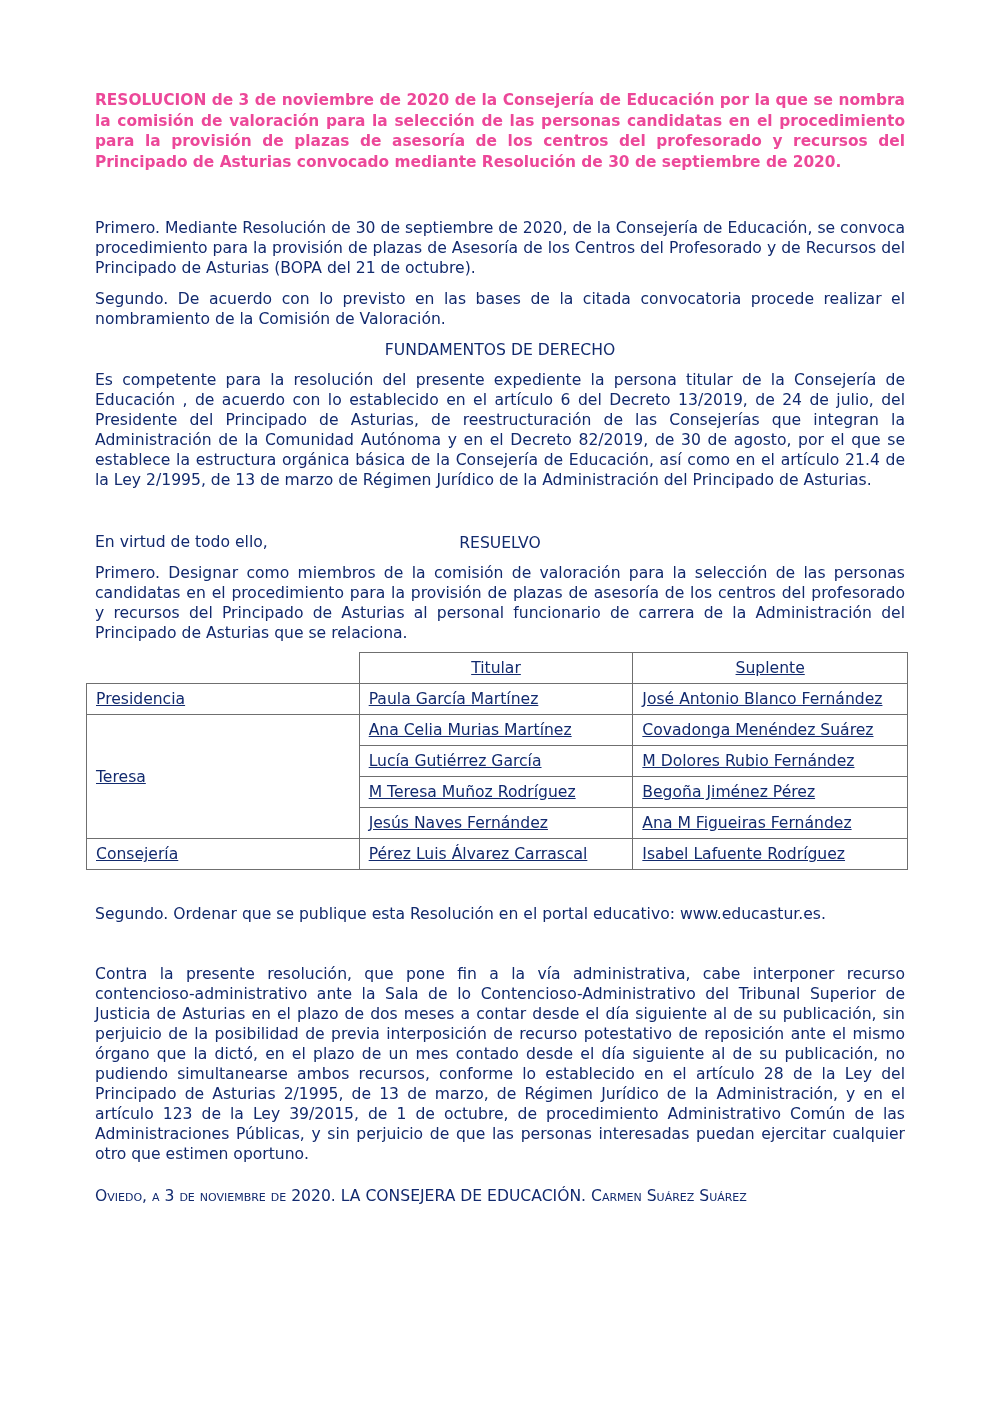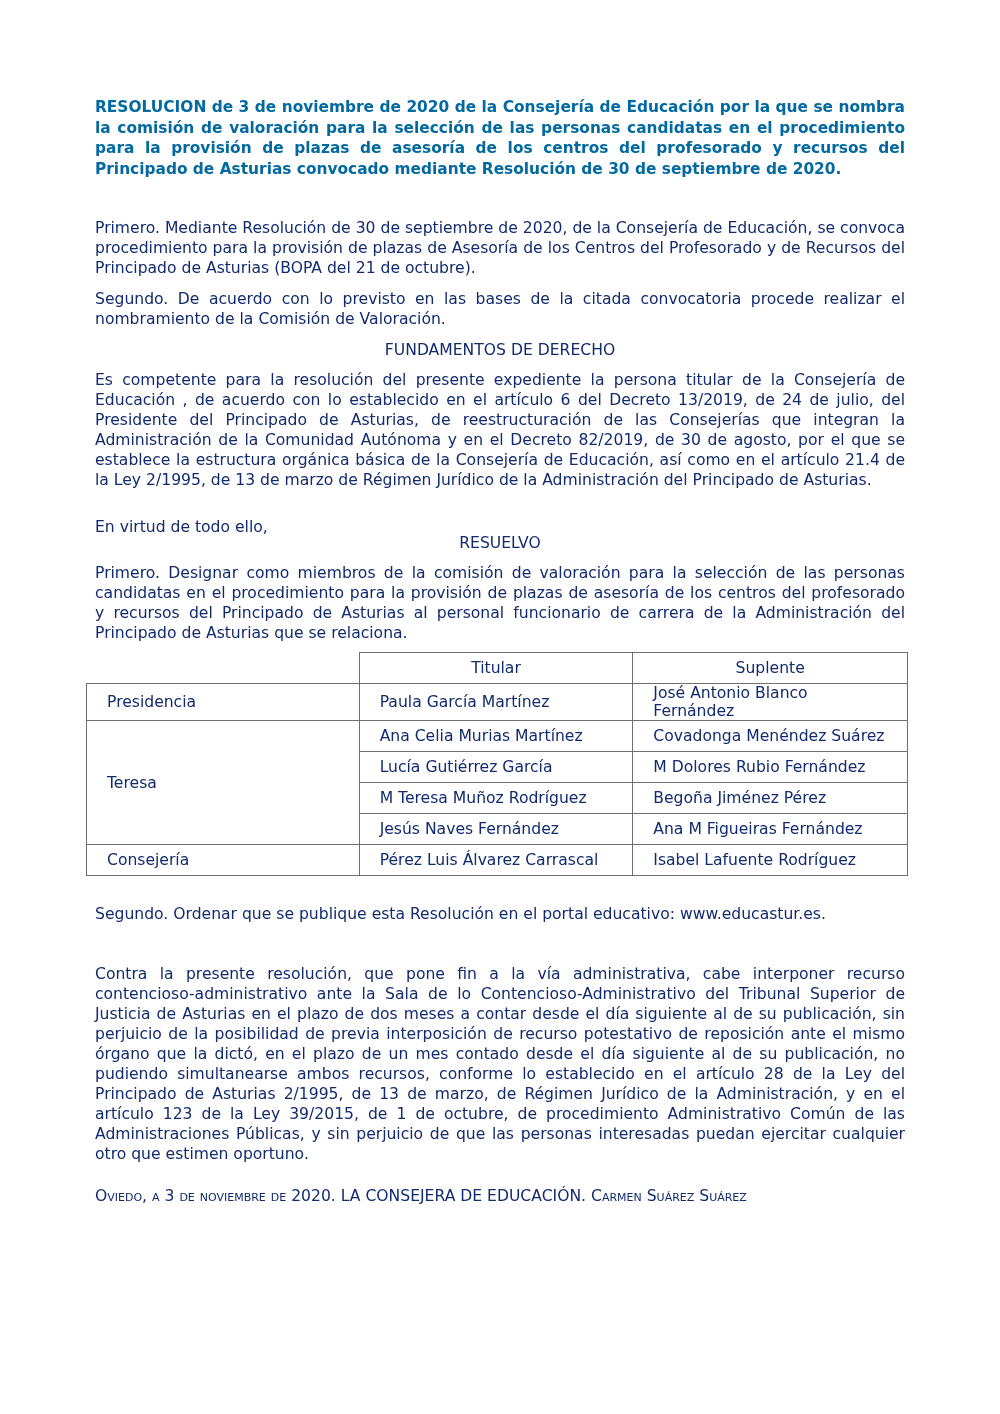--- a/index.html
+++ b/index.html
@@ -1,45 +1,45 @@
 <!DOCTYPE html>
 <html><head>
 <meta charset="utf-8">
 <style>
   html, body { margin: 0; padding: 0; background: #ffffff; }
   body { width: 1000px; height: 1414px; position: relative; overflow: hidden;
          font-family: "DejaVu Sans", sans-serif; color: #122a6e; }
   .page { position: absolute; left: 95px; top: 0; width: 810px; }
-  .title { position: absolute; top: 97px; left: 0; width: 810px; font-weight: bold;
-           font-size: 15.4px; line-height: 20.5px; text-align: justify; text-align-last: left; color: #0369a1; }
+  .title { position: absolute; top: 90px; left: 0; width: 810px; font-weight: bold;
+           font-size: 15.4px; line-height: 20.5px; text-align: justify; text-align-last: left; color: #ec4899; }
   .p { position: absolute; left: 0; width: 810px; font-size: 15.6px; line-height: 20px;
        text-align: justify; text-align-last: left; margin: 0; }
   .center { text-align: left; text-align-last: center; }
   .bold { font-weight: normal; }
   table.committee { position: absolute; left: -9px; top: 652px; width: 822px; border-collapse: collapse;
                     font-size: 15.6px; color: #122a6e; }
-  table.committee td { border: 1px solid #6f6f6f; height: 30px; padding: 0 20px; vertical-align: middle; }
+  table.committee td { border: 1px solid #6f6f6f; height: 30px; padding: 0 9px; vertical-align: middle; text-decoration: underline; }
   table.committee td.empty { border-top: none; border-left: none; }
   table.committee td.head { text-align: center; }
   .sig { position: absolute; left: 0; top: 1186px; font-size: 15.6px; line-height: 20px; }
   .sc { font-variant: small-caps; }
 </style>
 </head>
 <body>
 
 <div class="page">
   <div class="title">RESOLUCION de 3 de noviembre de 2020 de la Consejería de Educación por la que se nombra la comisión de valoración para la selección de las personas candidatas en el procedimiento para la provisión de plazas de asesoría de los centros del profesorado y recursos del Principado de Asturias convocado mediante Resolución de 30 de septiembre de 2020.</div>
 
   <p class="p" style="top:218px">Primero. Mediante Resolución de 30 de septiembre de 2020, de la Consejería de Educación, se convoca procedimiento para la provisión de plazas de Asesoría de los Centros del Profesorado y de Recursos del Principado de Asturias (BOPA del 21 de octubre).</p>
   <p class="p" style="top:289px">Segundo. De acuerdo con lo previsto en las bases de la citada convocatoria procede realizar el nombramiento de la Comisión de Valoración.</p>
 
   <p class="p center" style="top:340px">FUNDAMENTOS DE DERECHO</p>
   <p class="p" style="top:370px">Es competente para la resolución del presente expediente la persona titular de la Consejería de Educación , de acuerdo con lo establecido en el artículo 6 del Decreto 13/2019, de 24 de julio, del Presidente del Principado de Asturias, de reestructuración de las Consejerías que integran la Administración de la Comunidad Autónoma y en el Decreto 82/2019, de 30 de agosto, por el que se establece la estructura orgánica básica de la Consejería de Educación, así como en el artículo 21.4 de la Ley 2/1995, de 13 de marzo de Régimen Jurídico de la Administración del Principado de Asturias.</p>
 
-  <p class="p" style="top:517px">En virtud de todo ello,</p>
+  <p class="p" style="top:532px">En virtud de todo ello,</p>
   <p class="p center bold" style="top:533px">RESUELVO</p>
   <p class="p" style="top:563px">Primero. Designar como miembros de la comisión de valoración para la selección de las personas candidatas en el procedimiento para la provisión de plazas de asesoría de los centros del profesorado y recursos del Principado de Asturias al personal funcionario de carrera de la Administración del Principado de Asturias que se relaciona.</p>
 
   <table class="committee">
     <colgroup>
         <col style="width:273px">
         <col style="width:274px">
         <col style="width:275px">
       </colgroup>
     <tbody>

